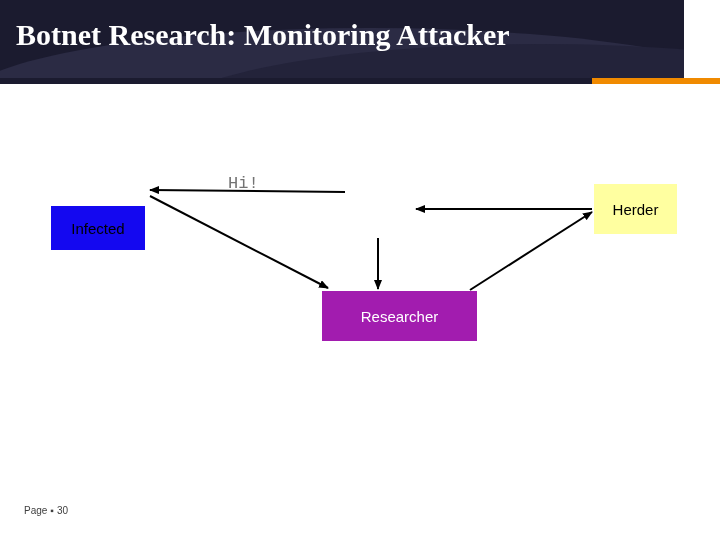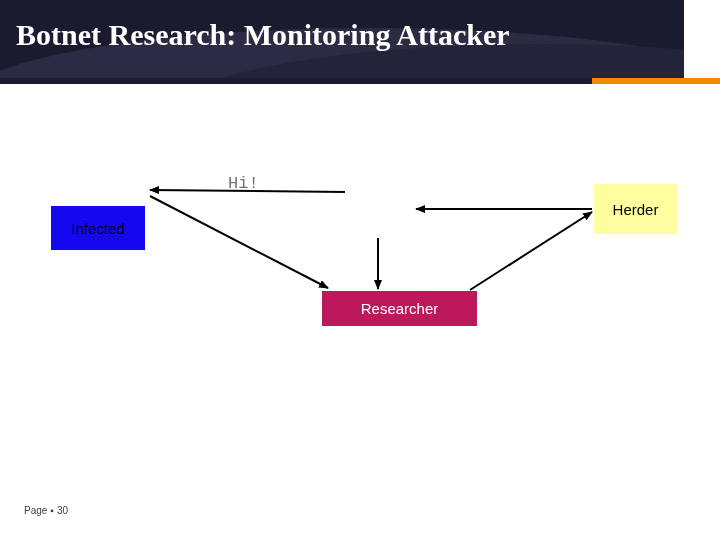--- a/index.html
+++ b/index.html
@@ -105,21 +105,21 @@
     display: flex;
     align-items: center;
     justify-content: center;
     font-size: 15px;
     color: #000000;
     box-sizing: border-box;
   }
   .node.infected  { left: 51px;  top: 82px;  width: 94px;  height: 44px; background: #1408f0; color: #000000; margin-top: 40px; }
   .node.irc       { left: 346px; top: 100px; width: 65px;  height: 53px; background: #b9def0; }
   .node.herder    { left: 594px; top: 100px; width: 83px;  height: 50px; background: #ffffa0; }
-  .node.researcher{ left: 322px; top: 207px; width: 155px; height: 35px; background: #be185d; color: #ffffff; justify-content: center; }
+  .node.researcher{ left: 322px; top: 207px; width: 155px; height: 50px; background: #a21caf; color: #ffffff; justify-content: center; }
 
   #label-hi {
     position: absolute;
     left: 228px;
     top: 90px;
     font-size: 17px;
     color: #737373;
     font-family: Liberation Mono, monospace;
   }
 

